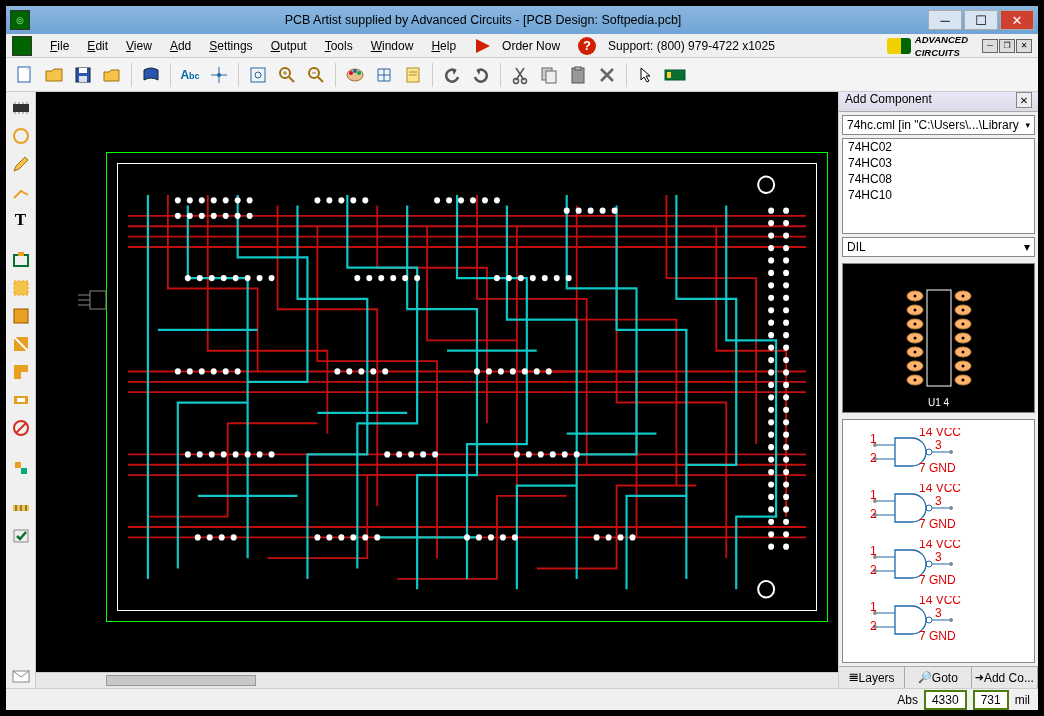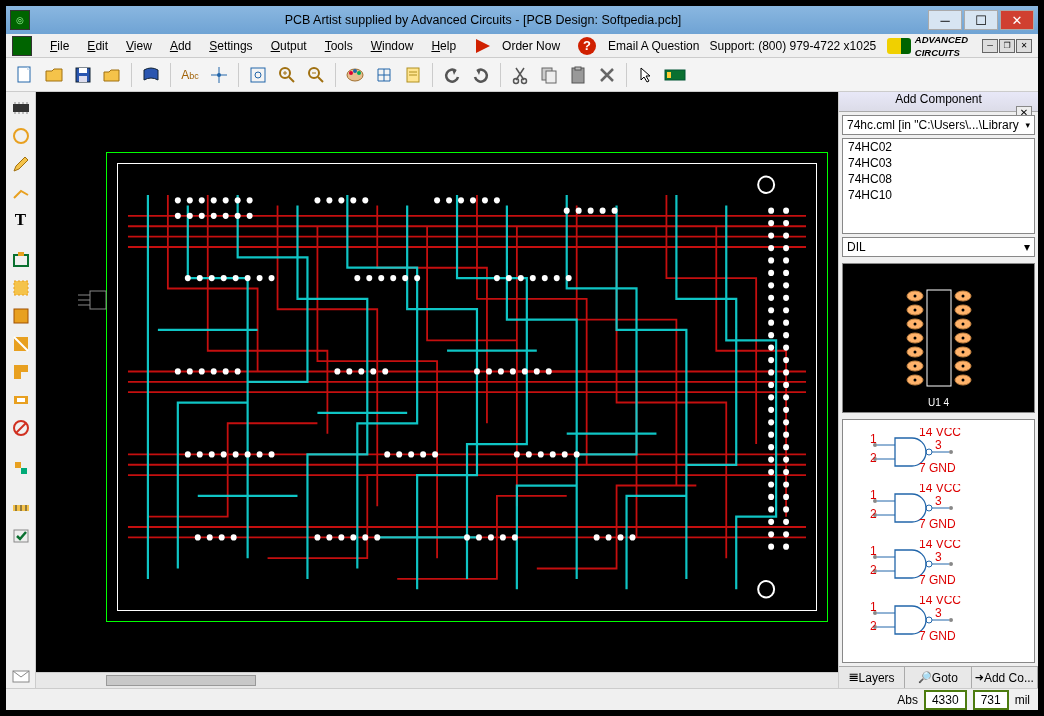--- a/index.html
+++ b/index.html
@@ -28,21 +28,21 @@
 .main { flex:1; display:flex; min-height:0; }
 .ltoolbar { width:30px; background:#f0f0f0; border-right:1px solid #ccc; display:flex; flex-direction:column; align-items:center; padding-top:4px; gap:4px;}
 .ltoolbar .lb { width:24px; height:24px; display:flex; align-items:center; justify-content:center; cursor:pointer; border:1px solid transparent;}
 .center { flex:1; display:flex; flex-direction:column; min-width:0; }
 .canvas { flex:1; background:#000; position:relative; overflow:hidden; }
 .pcb-outline { position:absolute; left:70px; top:60px; right:10px; bottom:50px; border:1px solid #0f0; }
 .pcb-inner { position:absolute; inset:10px; border:1px solid #fff; overflow:hidden; }
 .hscroll { height:16px; background:#e8e8e8; border-top:1px solid #ccc; position:relative; }
 .hscroll .thumb { position:absolute; left:70px; width:150px; top:2px; bottom:2px; background:#c8c8c8; border:1px solid #999;}
 .rpanel { width:200px; background:#f0f0f0; border-left:1px solid #ccc; display:flex; flex-direction:column; }
-.rp-title { height:20px; background:linear-gradient(#e8e8f8,#dcdce8); border-bottom:1px solid #aaa; display:flex; align-items:center; padding:0 6px; font-size:12px;flex-direction:column;}
+.rp-title { height:20px; background:linear-gradient(#e8e8f8,#dcdce8); border-bottom:1px solid #aaa; display:flex; align-items:flex-start; padding:0 6px; font-size:12px;}
 .rp-title .x { margin-left:auto; width:16px; height:16px; border:1px solid #888; background:#eee; display:flex; align-items:center; justify-content:center; cursor:pointer; font-size:10px;}
 .rp-combo { height:20px; margin:3px; border:1px solid #888; background:#fff; display:flex; align-items:center; padding:0 4px; font-size:11px; cursor:pointer;}
 .rp-combo .dd { margin-left:auto; font-size:9px;}
 .rp-list { margin:0 3px; border:1px solid #888; background:#fff; height:96px; overflow:auto; }
 .rp-list div { padding:1px 5px; font-size:12px; cursor:pointer;}
 .rp-list .sel { background:#2a6fd4; color:#fff; }
 .rp-combo2 { height:20px; margin:3px; border:1px solid #888; background:#fff; display:flex; align-items:center; padding:0 4px; font-size:12px; cursor:pointer;}
 .rp-preview { margin:3px; height:150px; background:#000; border:1px solid #888; position:relative; display:flex; align-items:center; justify-content:center; flex-direction:column; gap:2px;}
 .rp-preview .lbl { color:#fff; font-size:10px; position:absolute; bottom:4px; }
 .rp-schematic { flex:1; margin:3px; background:#fff; border:1px solid #888; overflow:auto; padding:8px 4px; display:flex; flex-direction:column; gap:12px;}
@@ -74,21 +74,20 @@
     <div class="menuitem"><u>V</u>iew</div>
     <div class="menuitem"><u>A</u>dd</div>
     <div class="menuitem"><u>S</u>ettings</div>
     <div class="menuitem"><u>O</u>utput</div>
     <div class="menuitem"><u>T</u>ools</div>
     <div class="menuitem"><u>W</u>indow</div>
     <div class="menuitem"><u>H</u>elp</div>
     <div class="arrow-red"></div>
     <div class="menulink">Order Now</div>
     <div class="help-q">?</div>
-    <div class="menulink">Email A Question</div>
     <div class="menulink" style="margin-left:0">Support: (800) 979-4722 x1025</div>
     <div class="aclogo">
       <div class="clogo"></div>
       <div style="line-height:13px;font-size:9.5px;font-style:italic;">ADVANCED<br>CIRCUITS</div>
     </div>
     <div class="mdibtns">
       <div>─</div>
       <div>❐</div>
       <div>✕</div>
     </div>
@@ -119,21 +118,21 @@
         </svg>
       </div>
     <div class="sep"></div>
     <div class="tbtn">
         <svg width="20" height="20">
           <path d="M3 5 Q10 1 17 5 L17 15 Q10 11 3 15 Z" fill="#2a56b0" stroke="#123"></path>
         </svg>
       </div>
     <div class="sep"></div>
     <div class="tbtn">
-        <span style="color:#a16207;font-weight:normal;font-size:12px">A<span style="font-size:9px">bc</span></span>
+        <span style="color:#0369a1;font-weight:bold;font-size:12px">A<span style="font-size:9px">bc</span></span>
       </div>
     <div class="tbtn">
         <svg width="20" height="20">
           <circle cx="10" cy="10" r="2" fill="#26a"></circle>
           <line x1="10" y1="2" x2="10" y2="18" stroke="#26a"></line>
           <line x1="2" y1="10" x2="18" y2="10" stroke="#26a"></line>
         </svg>
       </div>
     <div class="sep"></div>
     <div class="tbtn">

